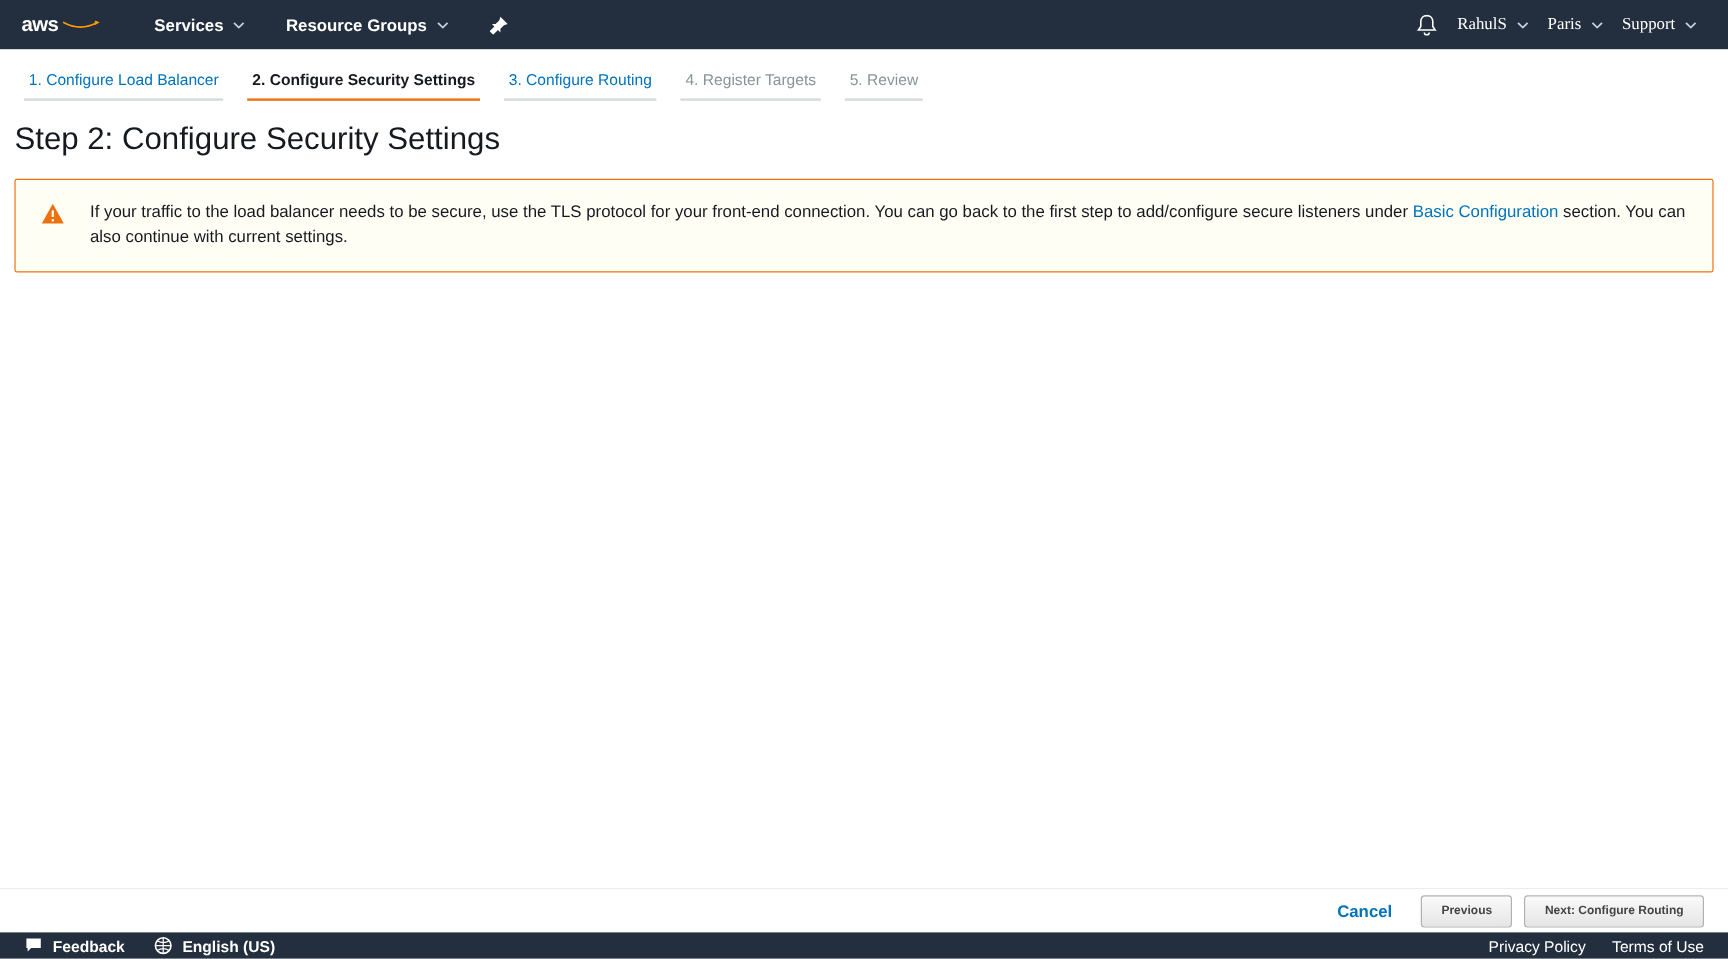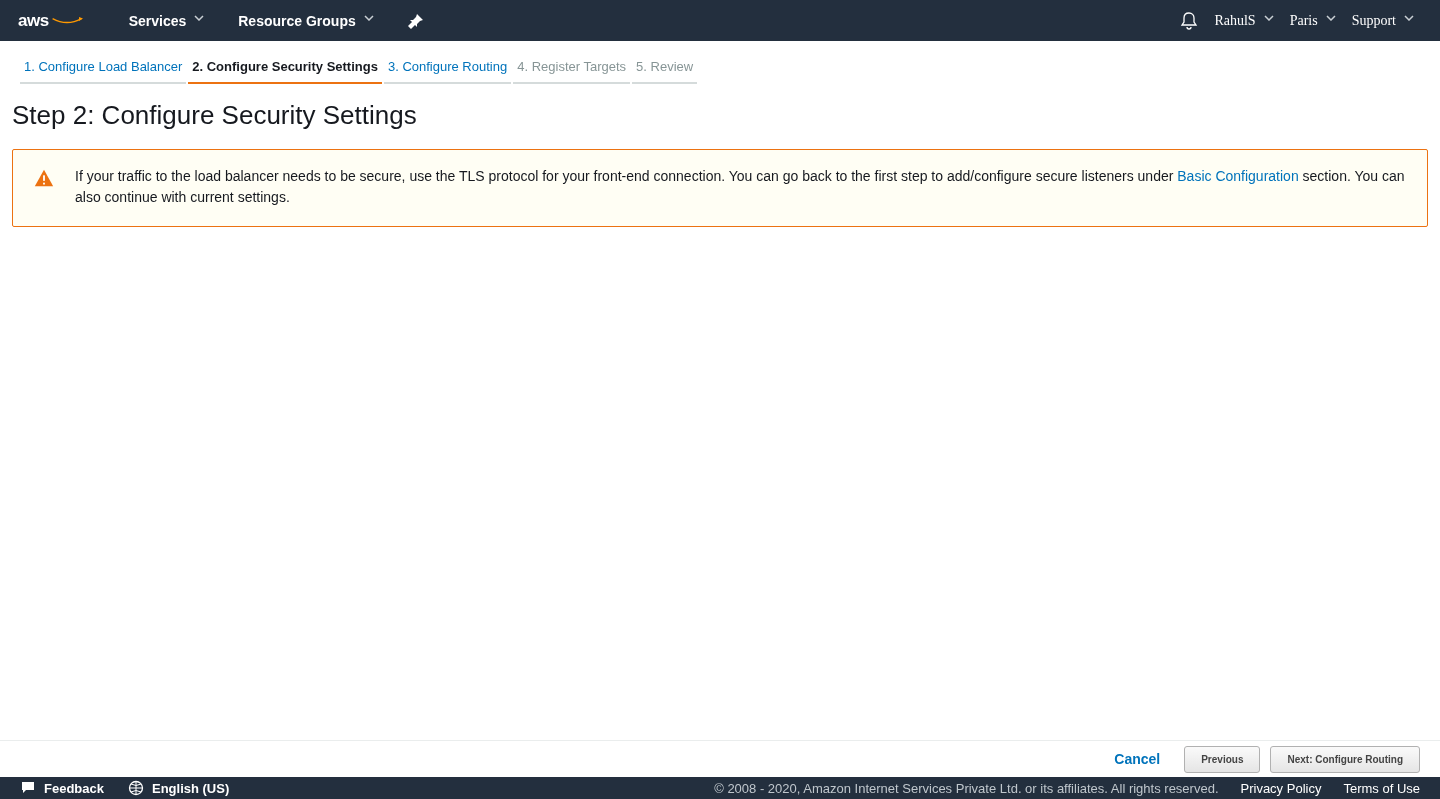--- a/index.html
+++ b/index.html
@@ -36,21 +36,21 @@
       letter-spacing: -0.5px;
       line-height: 1;
     }
     .aws-smile {
       width: 36px;
       height: 8px;
     }
     .nav-menu { display: flex; align-items: center; }
     .nav-item {
       display: flex;
-      align-items: flex-start;
+      align-items: center;
       font-size: 14px;
       font-weight: 600;
       cursor: pointer;
       padding: 4px 6px;
       margin-right: 22px;
       color: #fff;
     }
     .caret-down {
       width: 10px; height: 10px; margin-left: 8px;
       display: inline-flex; align-items: center;
@@ -62,21 +62,21 @@
       align-items: center;
       gap: 4px;
       font-family: Liberation Serif, serif;
     }
     .nav-right .nav-item { margin-right: 0; font-weight: 400; }
     .bell-icon { width: 18px; height: 18px; color: #fff; }
 
     
     .wizard-tabs {
       display: flex;
-      gap: 2px;
+      gap: 20px;
       padding: 14px 20px 0 20px;
       font-size: 13px;
     }
     .wizard-tab {
       padding: 4px 4px 8px 4px;
       border-bottom: 2px solid #d5dbdb;
       cursor: pointer;
       color: #0073bb;
     }
     .wizard-tab.active {
@@ -283,17 +283,16 @@
     </div>
     <div class="bitem">
       <svg class="globe-icon" viewBox="0 0 16 16">
         <circle cx="8" cy="8" r="6.5" stroke="#fff" stroke-width="1.3" fill="none"></circle>
         <path d="M1.5 8 H14.5 M8 1.5 V14.5 M3 4 Q8 7 13 4 M3 12 Q8 9 13 12" stroke="#fff" stroke-width="1" fill="none"></path>
       </svg>
       <span>English (US)</span>
     </div>
   </div>
   <div class="bottom-right">
-    <span class="copyright">© 2008 - 2020, Amazon Internet Services Private Ltd. or its affiliates. All rights reserved.</span>
     <span class="blink">Privacy Policy</span>
     <span class="blink">Terms of Use</span>
   </div>
 </div>
 
 </body></html>

